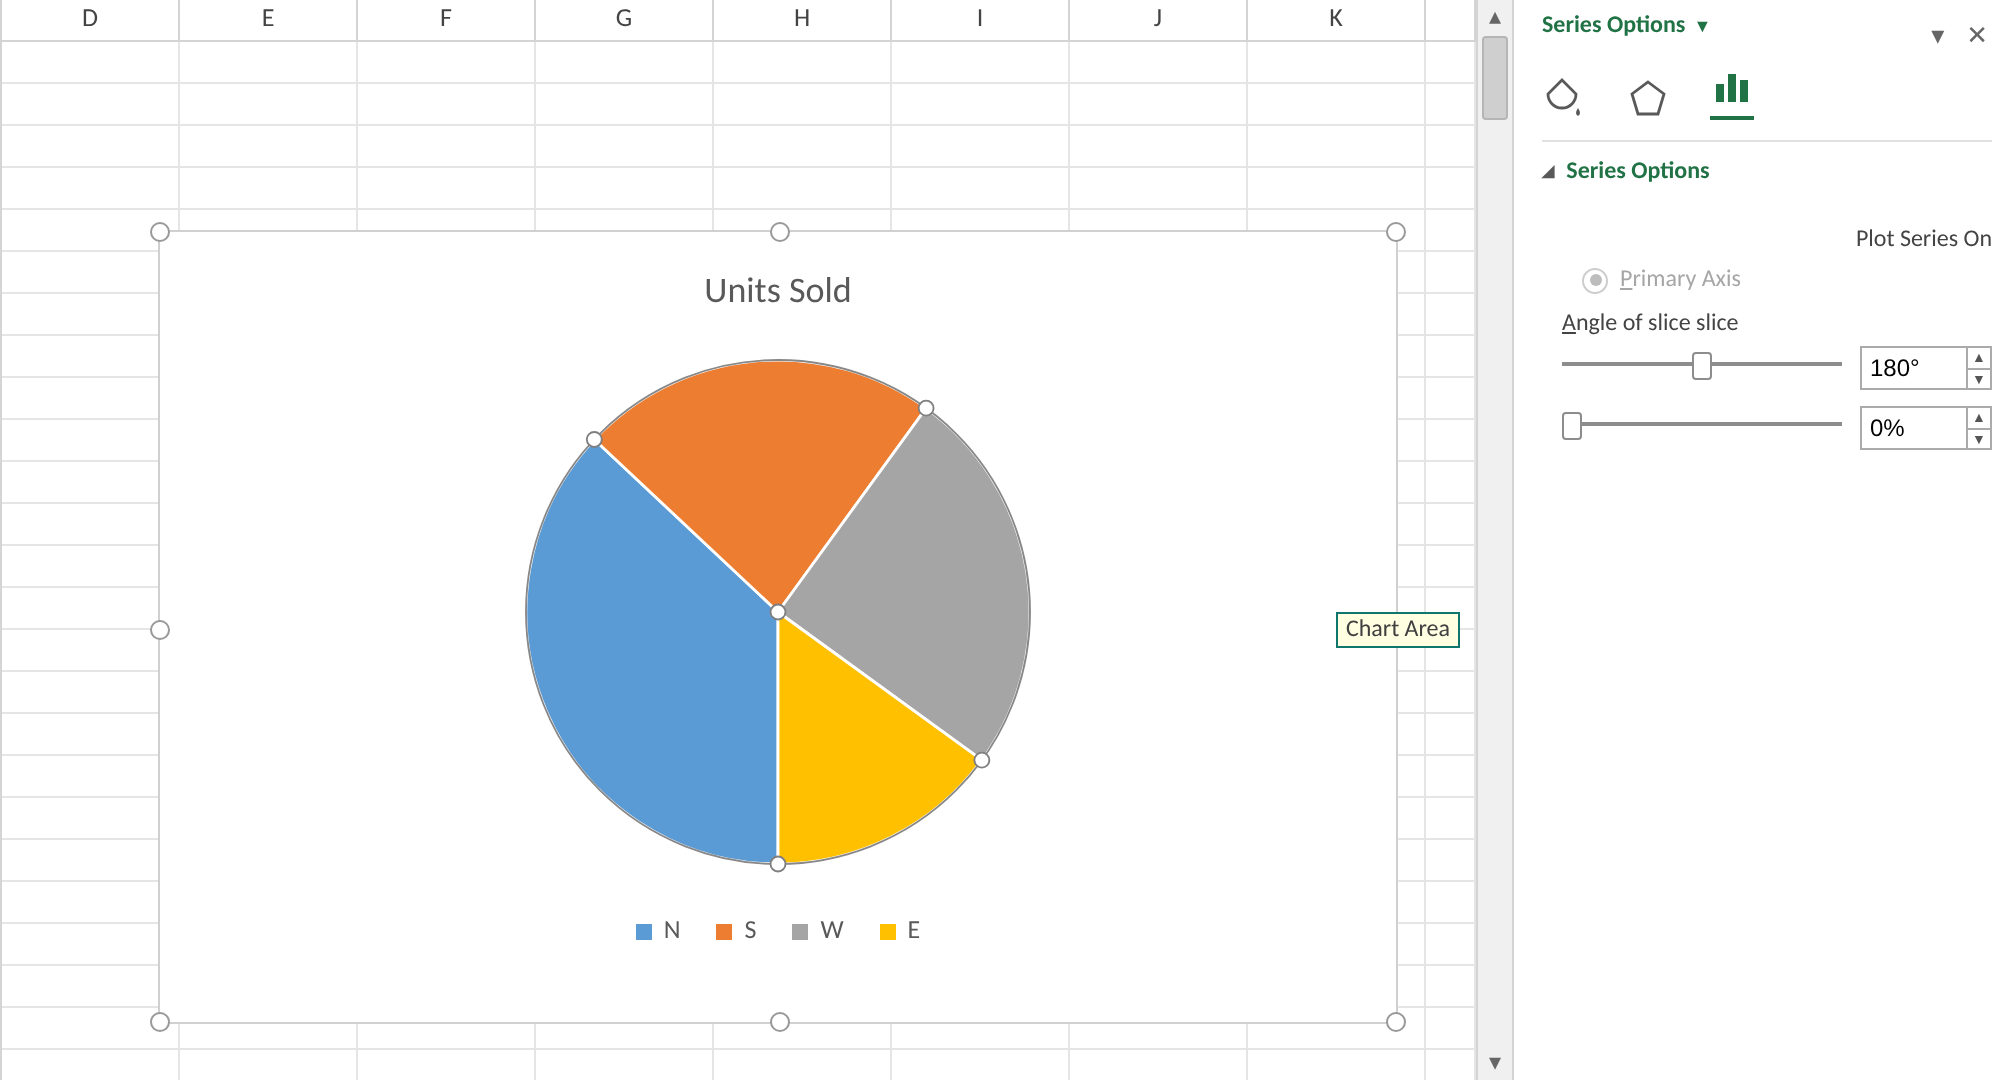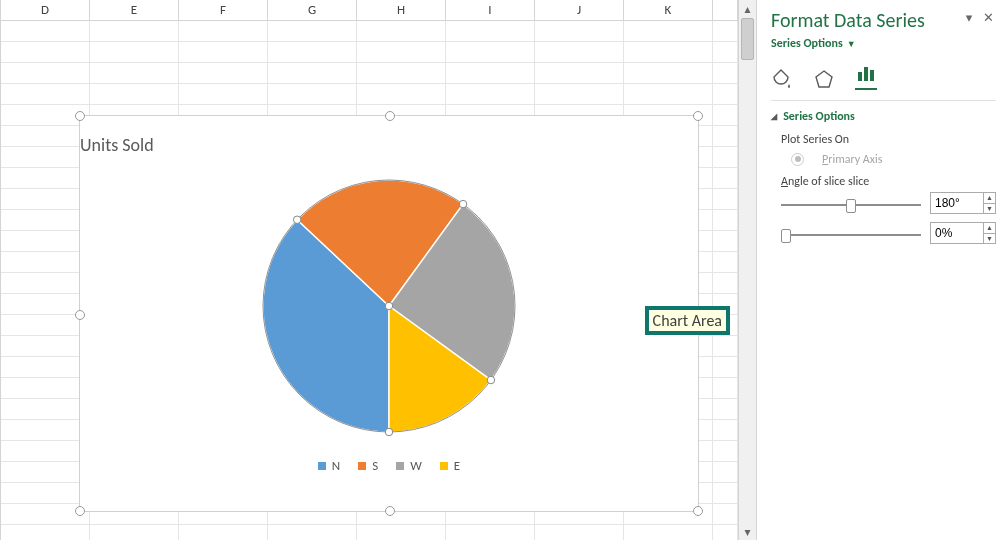--- a/index.html
+++ b/index.html
@@ -59,21 +59,21 @@
   .chart-obj {
     position: absolute;
     left: 78px;
     top: 115px;
     width: 618px;
     height: 395px;
     background: #fff;
     border: 1px solid #d0d0d0;
   }
   .chart-title {
-    text-align: left;
+    text-align: center;
     font-size: 18px;
     color: #595959;
     margin-top: 18px;
     margin-bottom: 10px;
   }
   .pie-wrap {
     display:flex;
     justify-content:center;
   }
   svg.pie {
@@ -116,23 +116,23 @@
     fill:#fff;
     stroke:#7f7f7f;
     stroke-width:1;
   }
 
   
   .tooltip {
     position:absolute;
     right: 8px;
     top: 306px;
-    border: 4px solid #0f766e;
+    border: 1px solid #0f766e;
     background: #ffffe1;
-    font-size: 16px;
+    font-size: 12px;
     padding: 1px 4px;
   }
 
   
   .vscroll {
     flex: 0 0 17px;
     background:#f0f0f0;
     border-left:1px solid #d4d4d4;
     border-right:1px solid #d4d4d4;
     position:relative;
@@ -198,24 +198,25 @@
     font-weight:600;
     display:flex;
     align-items:center;
     gap:6px;
     margin:8px 0 4px 0;
   }
   .category .tri { font-size:8px; color:#595959; }
   .section-label {
     font-size:12px;
     color:#444;
-    margin: 9px 0 6px 10px;
+    margin: 20px 0 6px 10px;
+    text-align: right;
   }
   .radio {
-    display:flex; align-items:center; gap:18px;
+    display:flex; align-items:center; gap:6px;
     margin-left: 20px;
     margin-bottom:4px;
     color:#a6a6a6;
     font-size:12px;
   }
   .radio .dot {
     width:11px;height:11px;border:1px solid #cdcdcd;border-radius:50%;
     position:relative;
   }
   .radio.selected .dot::after {
@@ -227,21 +228,21 @@
     border-radius:50%;
   }
   .u { text-decoration: underline; text-decoration-color:#a6a6a6; }
 
   .slider-group {
     margin:8px 0 0 10px;
   }
   .slider-label { font-size:12px; color:#444; }
   .slider-label .u { text-decoration-color:#444; }
   .slider-row {
-    display:flex; align-items:flex-end; gap:8px; margin-top:4px;
+    display:flex; align-items:flex-start; gap:8px; margin-top:4px;
   }
   .track {
     flex:0 0 140px;
     height:18px;
     position:relative;
   }
   .track .bar {
     position:absolute; left:0; right:0; top:8px; height:2px;
     background:#8d8d8d;
   }
@@ -630,21 +631,20 @@
   </div>
 
   <div class="vscroll">
     <div class="arrow up">▴</div>
     <div class="thumb"></div>
     <div class="arrow down">▾</div>
   </div>
 
   <div class="pane">
     <div class="pane-close">▾ ✕</div>
-    <div class="pane-title">Format Data Series</div>
     <div class="pane-dd">
       <span>Series Options</span>
       <span class="tri">▼</span>
     </div>
 
     <div class="icon-row">
       <span class="icon">
         <svg width="22" height="22" viewBox="0 0 22 22">
             <path d="M10 2 L17 9 A7 7 0 1 1 3 9 Z" fill="none" stroke="#595959" stroke-width="1.4"></path>
             <path d="M18 16 Q20 19 18 20 Q16 19 18 16 Z" fill="#595959"></path>

